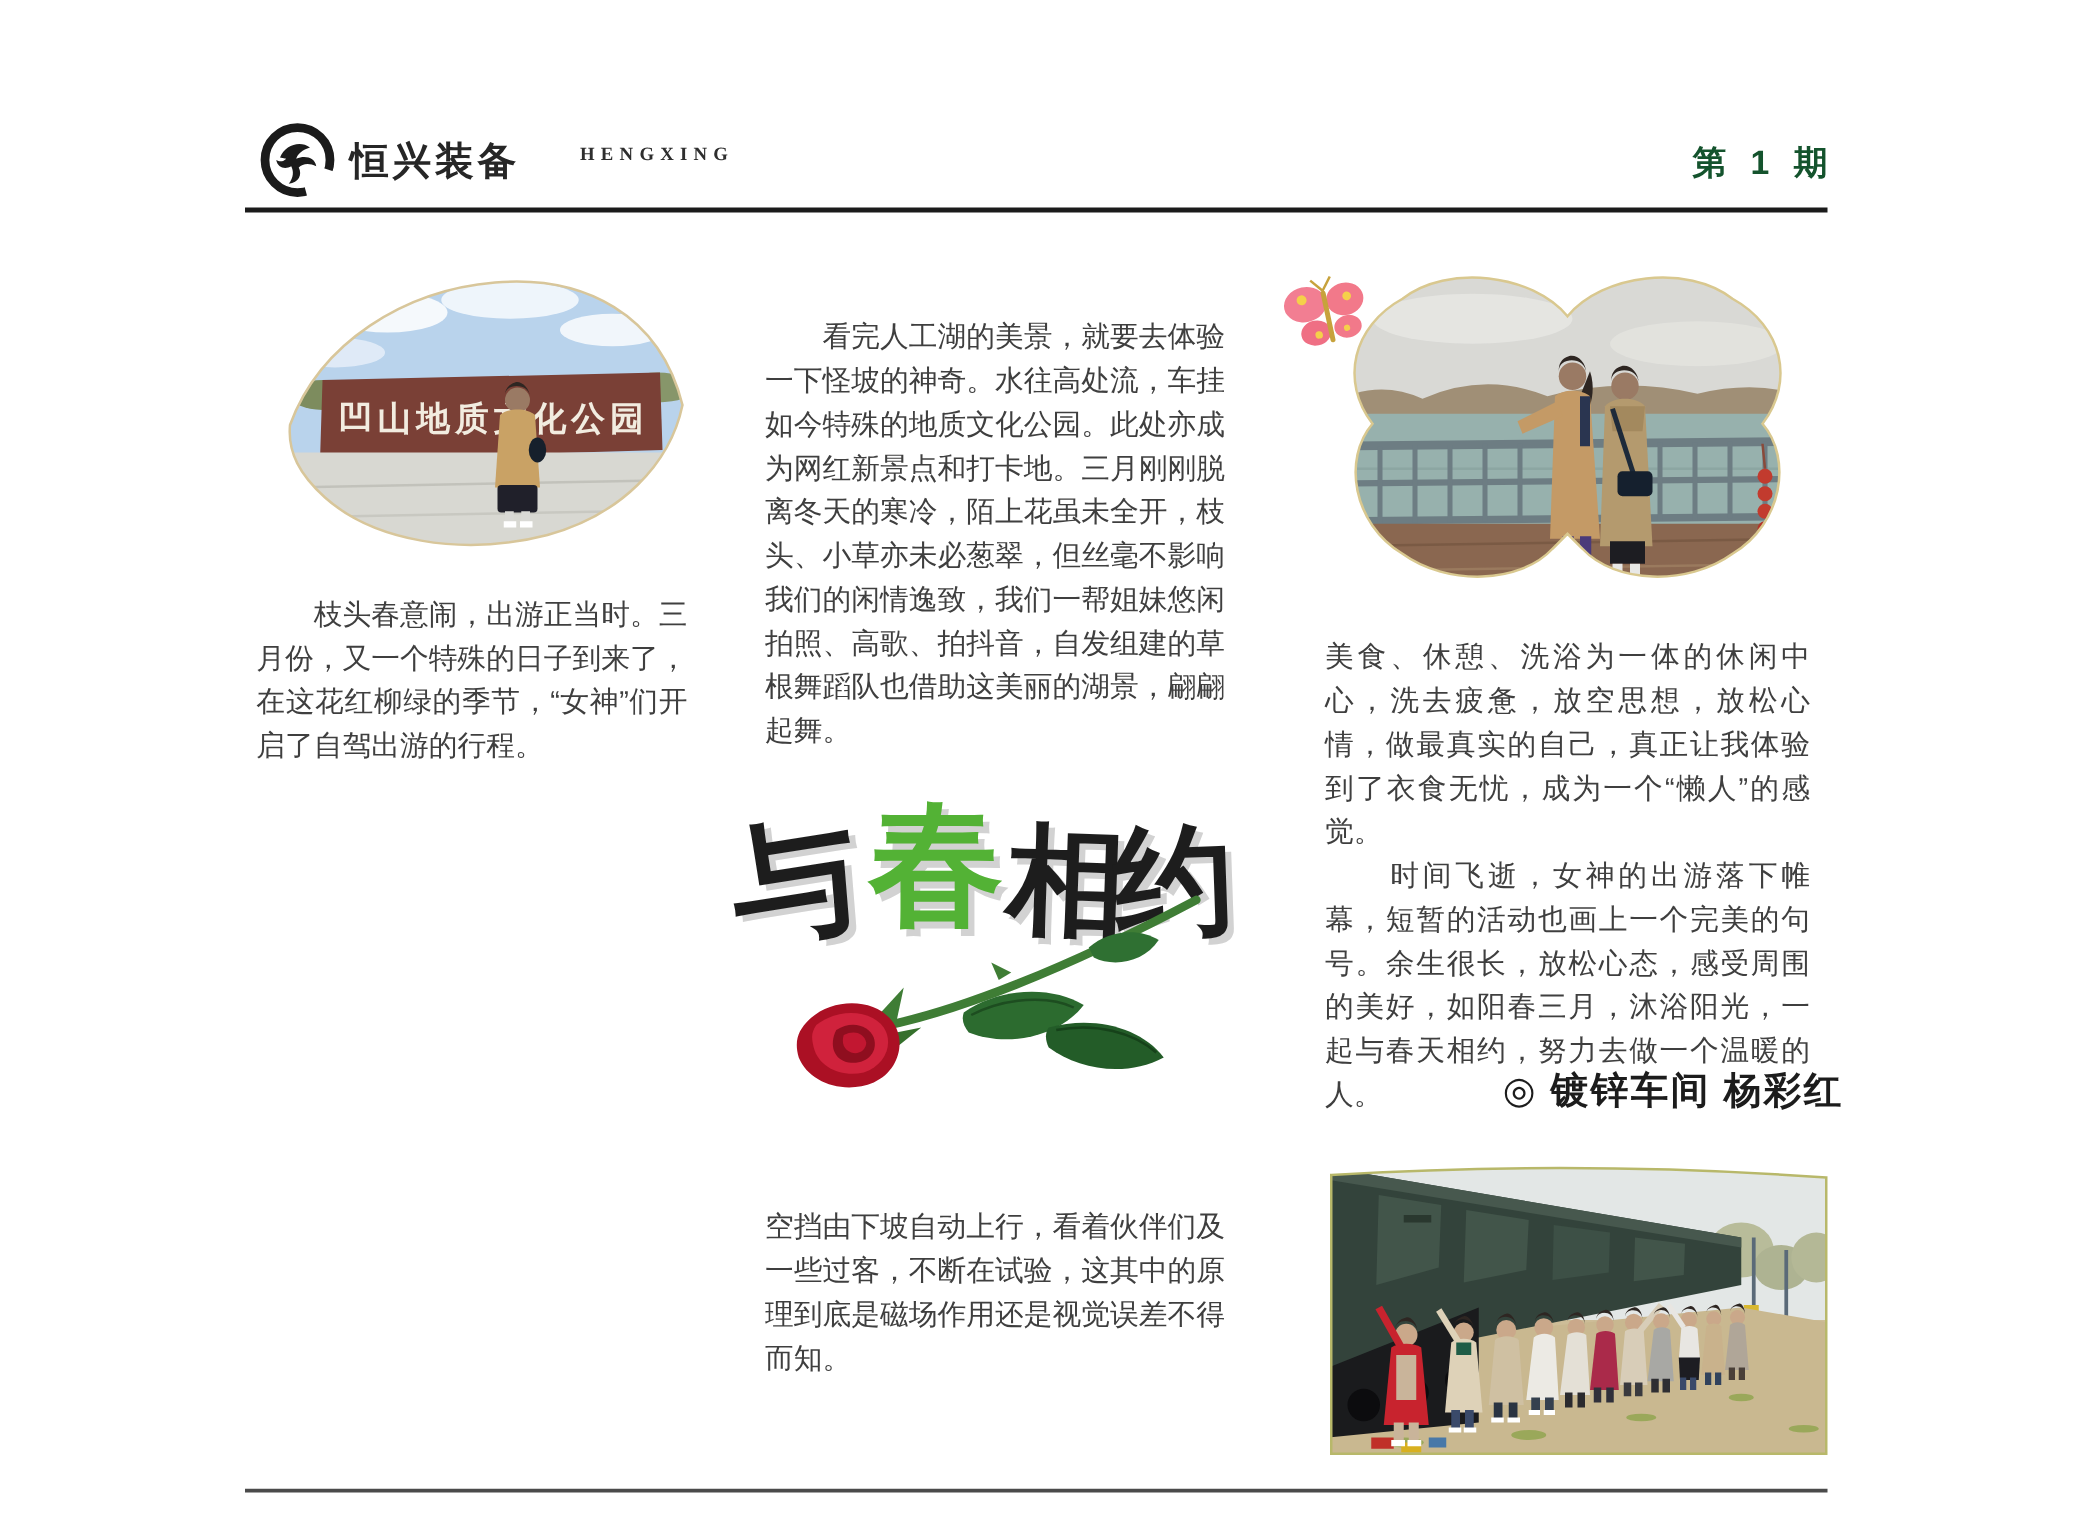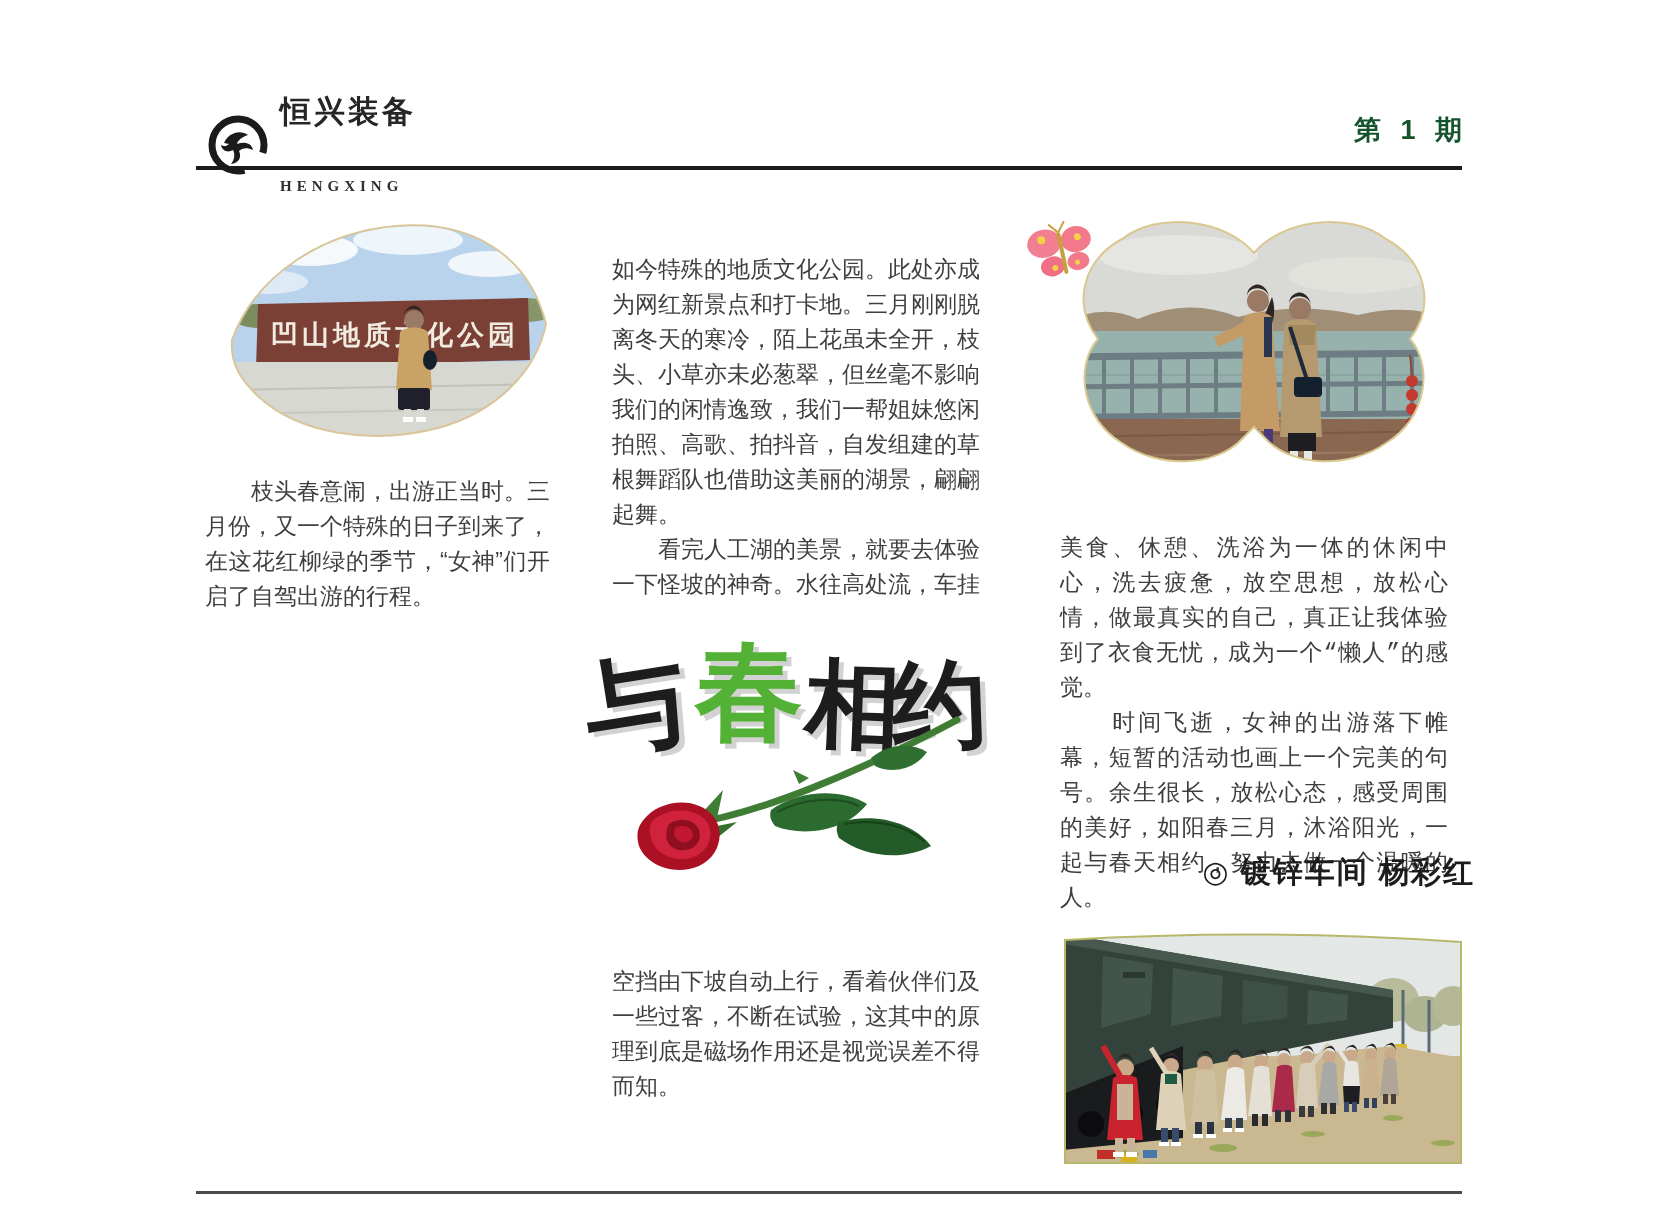--- a/index.html
+++ b/index.html
@@ -1,37 +1,37 @@
 <!DOCTYPE html>
 <html><head>
 <meta charset="utf-8">
 <style>
   html,body{margin:0;padding:0;background:#ffffff;}
   .page{position:relative;width:1658px;height:1213px;background:#ffffff;overflow:hidden;
         font-family:"Liberation Sans","DejaVu Sans",sans-serif;color:#3d3d3d;}
   
   .logo{position:absolute;left:206px;top:96px;display:flex;align-items:center;gap:10px;}
-  .logo-text{display:flex;flex-direction:column;line-height:1;gap:48px;}
+  .logo-text{display:flex;flex-direction:row;line-height:1;gap:48px;}
   .logo-cn{font-size:31px;font-weight:bold;color:#262626;letter-spacing:3px;}
   .logo-en{font-size:15px;font-weight:bold;color:#2e2e2e;letter-spacing:5px;margin-top:4px;font-family:Liberation Serif, serif;}
   .paper-title{position:absolute;left:600px;top:110px;width:460px;text-align:center;
         font-size:38px;font-weight:bold;color:#111;letter-spacing:26px;text-indent:26px;}
   .issue{position:absolute;left:1318px;top:112px;width:150px;text-align:right;
         font-size:27px;font-weight:bold;color:#14532d;
         font-family:Liberation Sans, sans-serif;letter-spacing:6px;}
   .rule-top{position:absolute;left:196px;top:166px;width:1266px;height:4px;background:#1b1b1b;}
   .rule-bottom{position:absolute;left:196px;top:1191px;width:1266px;height:3px;background:#4b4b4b;}
   
   .col{position:absolute;font-size:23px;line-height:35px;text-align:justify;
        word-break:break-all;color:#3f3f3f;}
   .col p{margin:0;}
   .col-left{left:205px;top:474px;width:345px;}
   .col-mid-top{left:612px;top:252px;width:368px;}
   .col-mid-bottom{left:612px;top:928px;width:368px;margin-top:36px;}
-  .col-right{left:1060px;top:532px;width:388px;font-family:Liberation Mono, monospace;}
+  .col-right{left:1060px;top:508px;width:388px;}
   .byline{position:absolute;left:1040px;top:852px;width:435px;text-align:right;
         font-size:30px;font-weight:bold;color:#1c1c1c;letter-spacing:2px;}
   
   .photo{position:absolute;}
   .leaf-photo{left:228px;top:212px;width:322px;height:235px;}
   .butterfly-photo{left:1058px;top:205px;width:392px;height:278px;}
   .butterfly-deco{position:absolute;left:1020px;top:218px;width:86px;height:66px;}
   .train-photo{left:1063px;top:928px;width:400px;height:237px;}
   
   .title-art{position:absolute;left:583px;top:608px;width:396px;height:268px;}
@@ -97,22 +97,22 @@
       </g>
     </g>
     <path d="M4,128 C28,62 96,20 168,14 C240,8 300,40 318,112 C308,160 268,200 210,216 C140,234 70,220 32,186 C12,168 2,150 4,128 Z" fill="none" stroke="#d8c69a" stroke-width="2"></path>
   </svg>
 
   <div class="col col-left">
     <p>　　枝头春意闹，出游正当时。三月份，又一个特殊的日子到来了，在这花红柳绿的季节，“女神”们开启了自驾出游的行程。</p>
   </div>
 
   <div class="col col-mid-top">
+    <p>　　看完人工湖的美景，就要去体验一下怪坡的神奇。水往高处流，车挂</p>
     <p>如今特殊的地质文化公园。此处亦成为网红新景点和打卡地。三月刚刚脱离冬天的寒冷，陌上花虽未全开，枝头、小草亦未必葱翠，但丝毫不影响我们的闲情逸致，我们一帮姐妹悠闲拍照、高歌、拍抖音，自发组建的草根舞蹈队也借助这美丽的湖景，翩翩起舞。</p>
-    <p>　　看完人工湖的美景，就要去体验一下怪坡的神奇。水往高处流，车挂</p>
   </div>
 
   <div class="title-art">
     <span class="ch ch1">与</span>
     <span class="ch ch2">春</span>
     <span class="ch ch3">相</span>
     <span class="ch ch4">约</span>
     <svg class="rose" viewBox="0 0 385 168">
       <path d="M100,118 C170,108 270,66 368,14" fill="none" stroke="#3f7d35" stroke-width="7" stroke-linecap="round"></path>
       <path d="M210,78 L204,64 L220,72 Z" fill="#3f7d35"></path>

